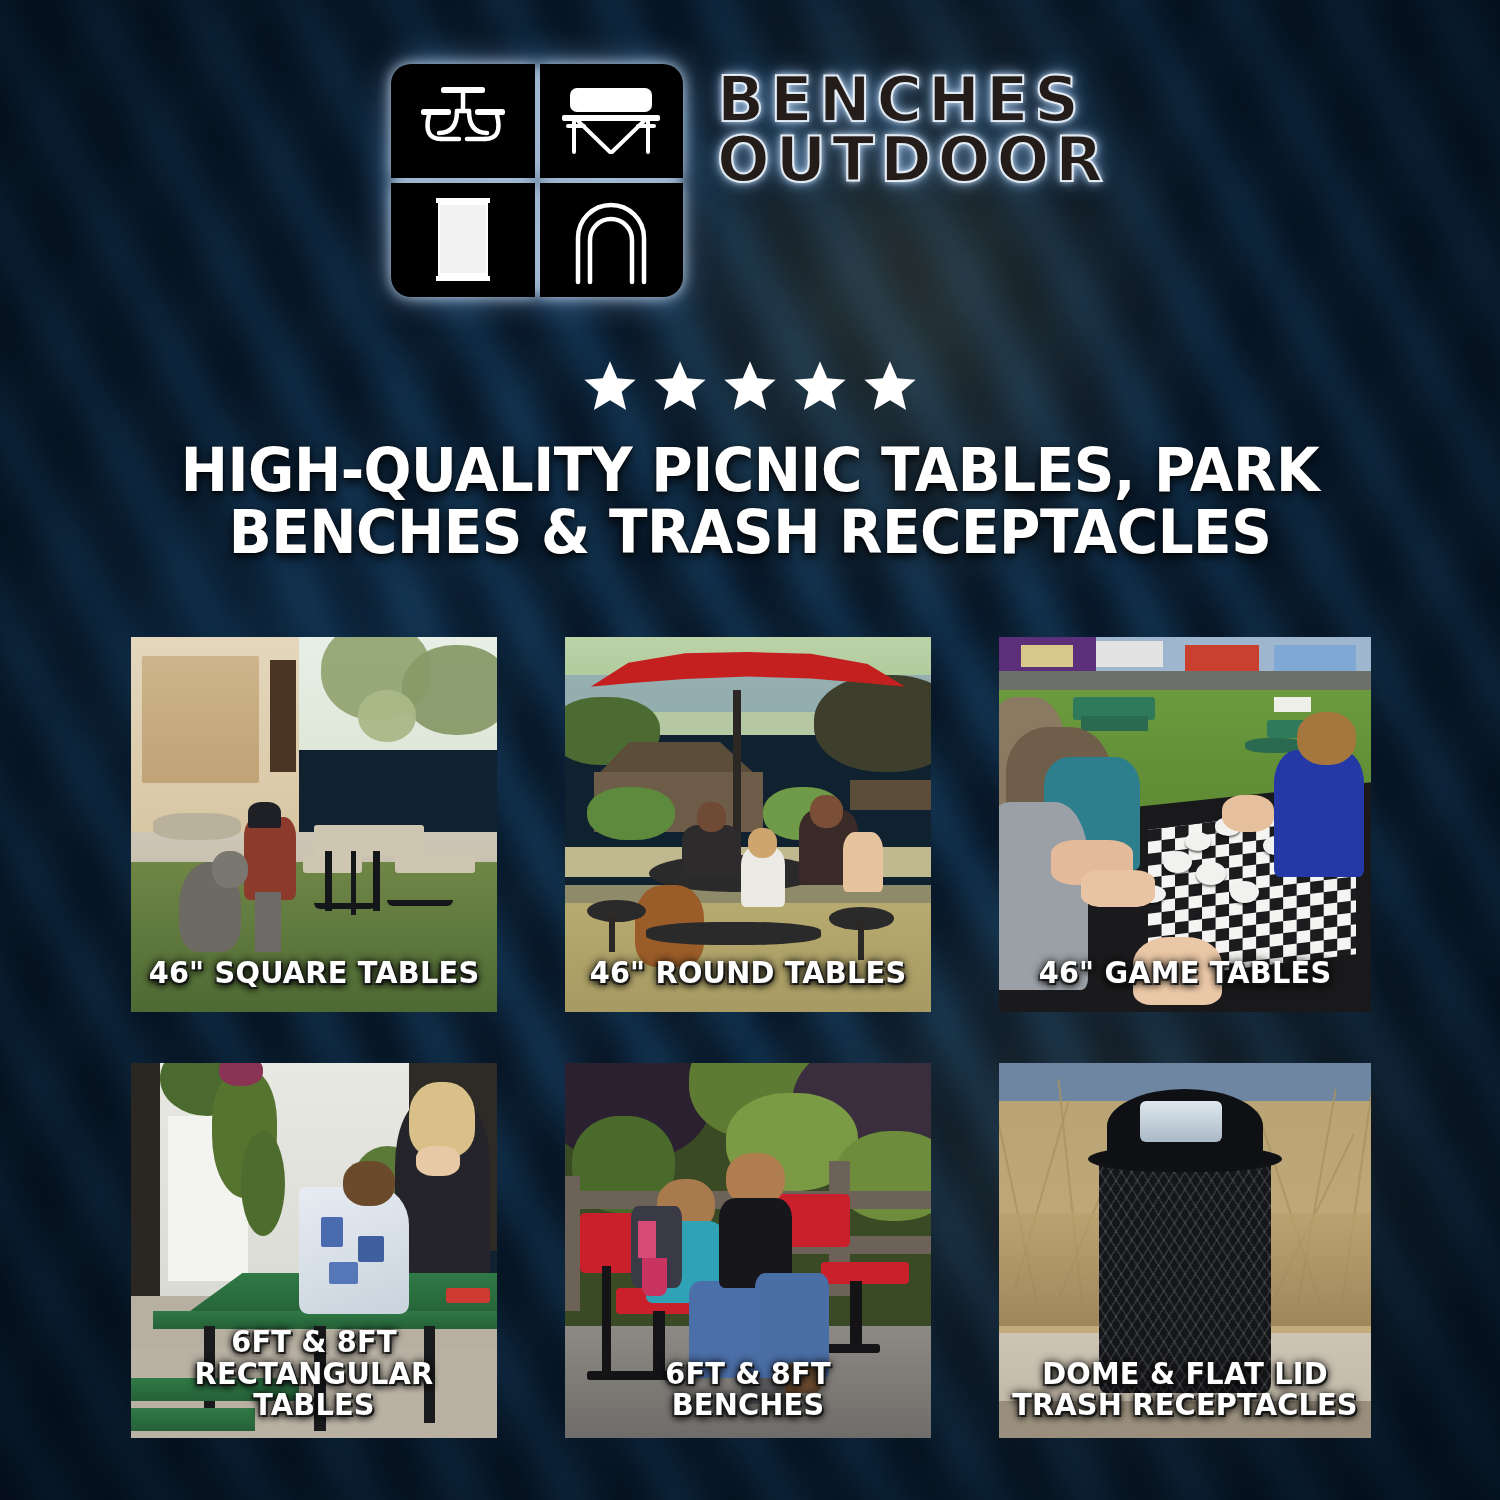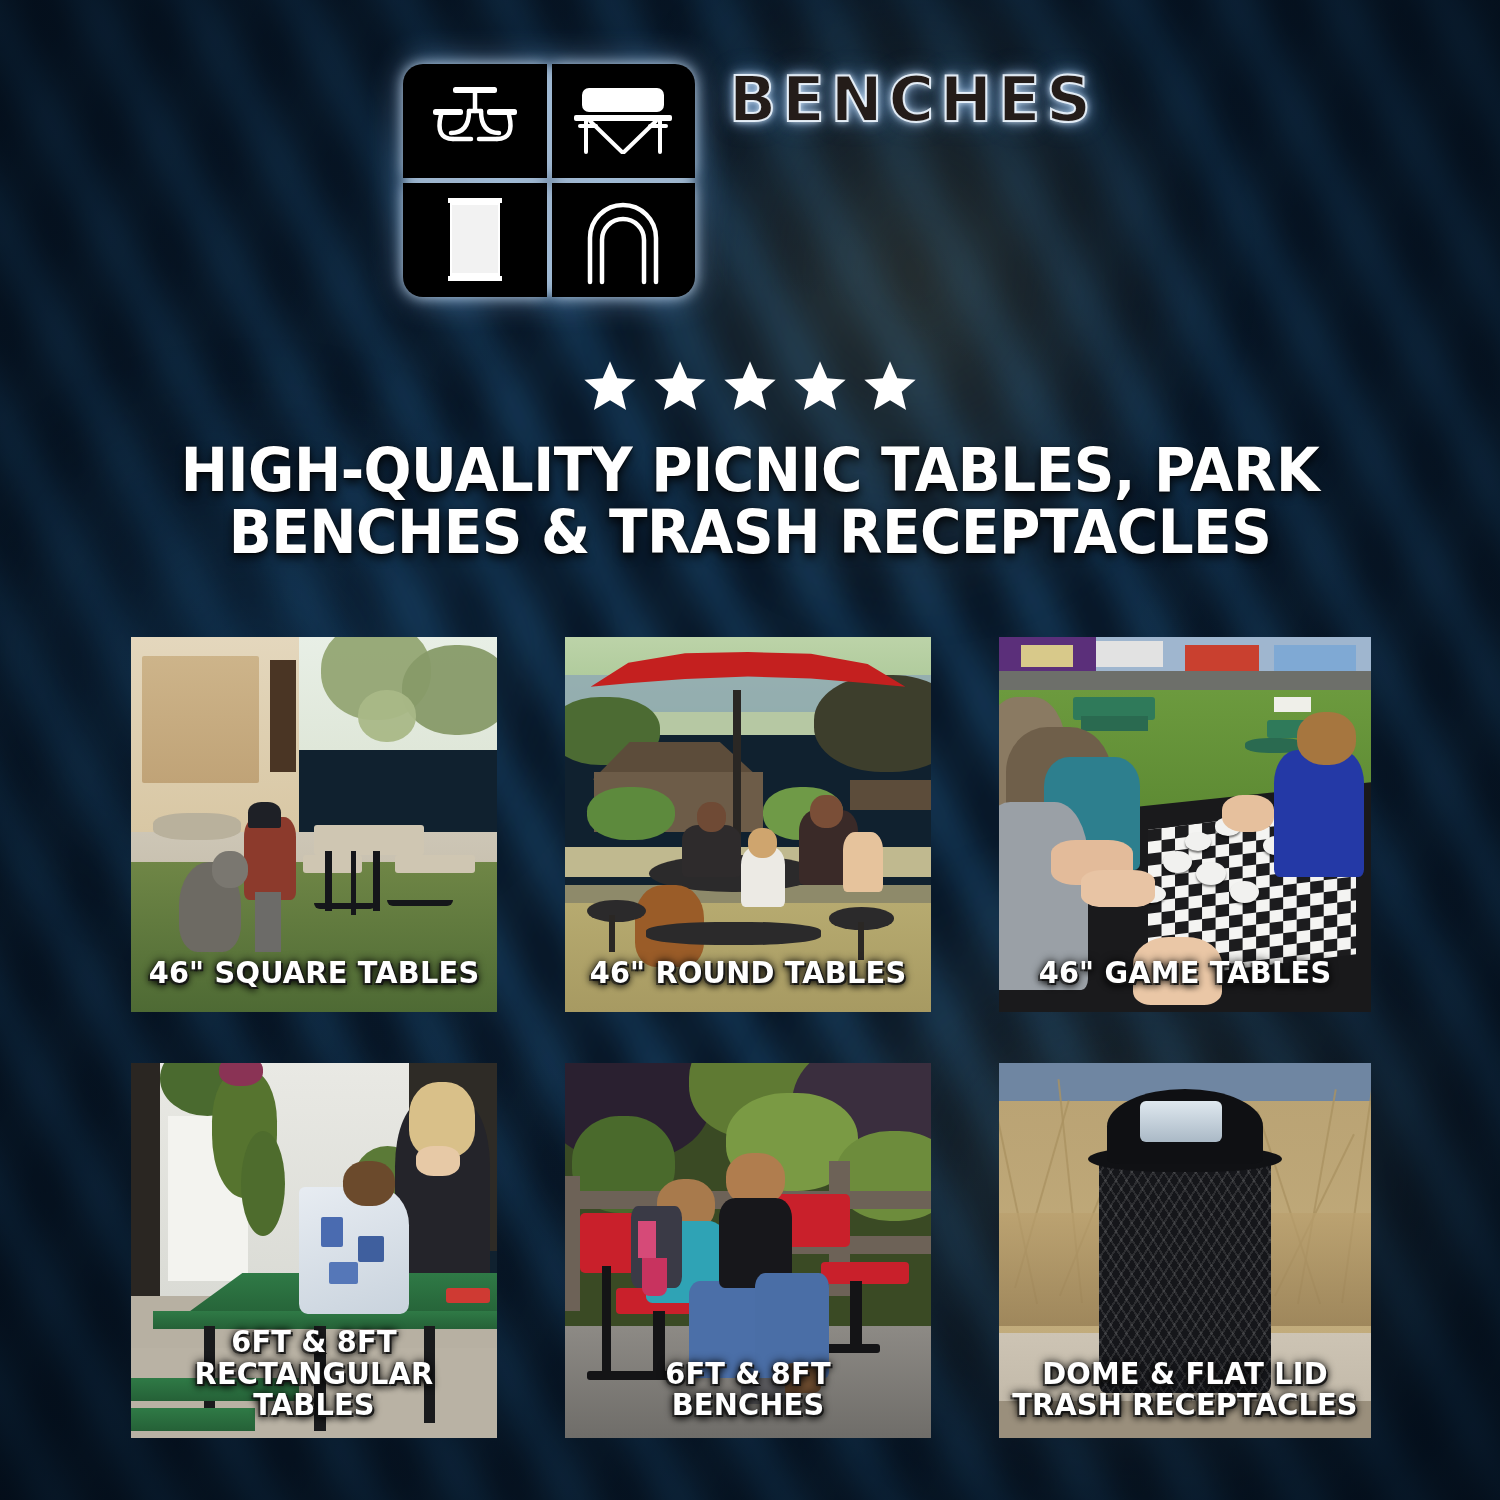--- a/index.html
+++ b/index.html
@@ -277,20 +277,21 @@
           <g fill="none" stroke="#fff" stroke-width="4.5" stroke-linecap="round">
             <path d="M10 90 L10 46 a33 33 0 0 1 66 0 L76 90"></path>
             <path d="M22 90 L22 48 a21 21 0 0 1 42 0 L64 90"></path>
           </g>
         </svg>
       </div>
     </div>
 
     <div class="logo-words">
       <div class="lw l1">BENCHES</div>
+      <div class="lw l2">OUTDOOR</div>
     </div>
   </div>
 
   <div class="stars">
     <svg class="star" viewBox="0 0 24 24">
         <polygon fill="#fff" points="12,1.4 15.1,8.7 23,9.3 17,14.5 18.9,22.3 12,18.1 5.1,22.3 7,14.5 1,9.3 8.9,8.7"></polygon>
       </svg>
     <svg class="star" viewBox="0 0 24 24">
         <polygon fill="#fff" points="12,1.4 15.1,8.7 23,9.3 17,14.5 18.9,22.3 12,18.1 5.1,22.3 7,14.5 1,9.3 8.9,8.7"></polygon>
       </svg>

